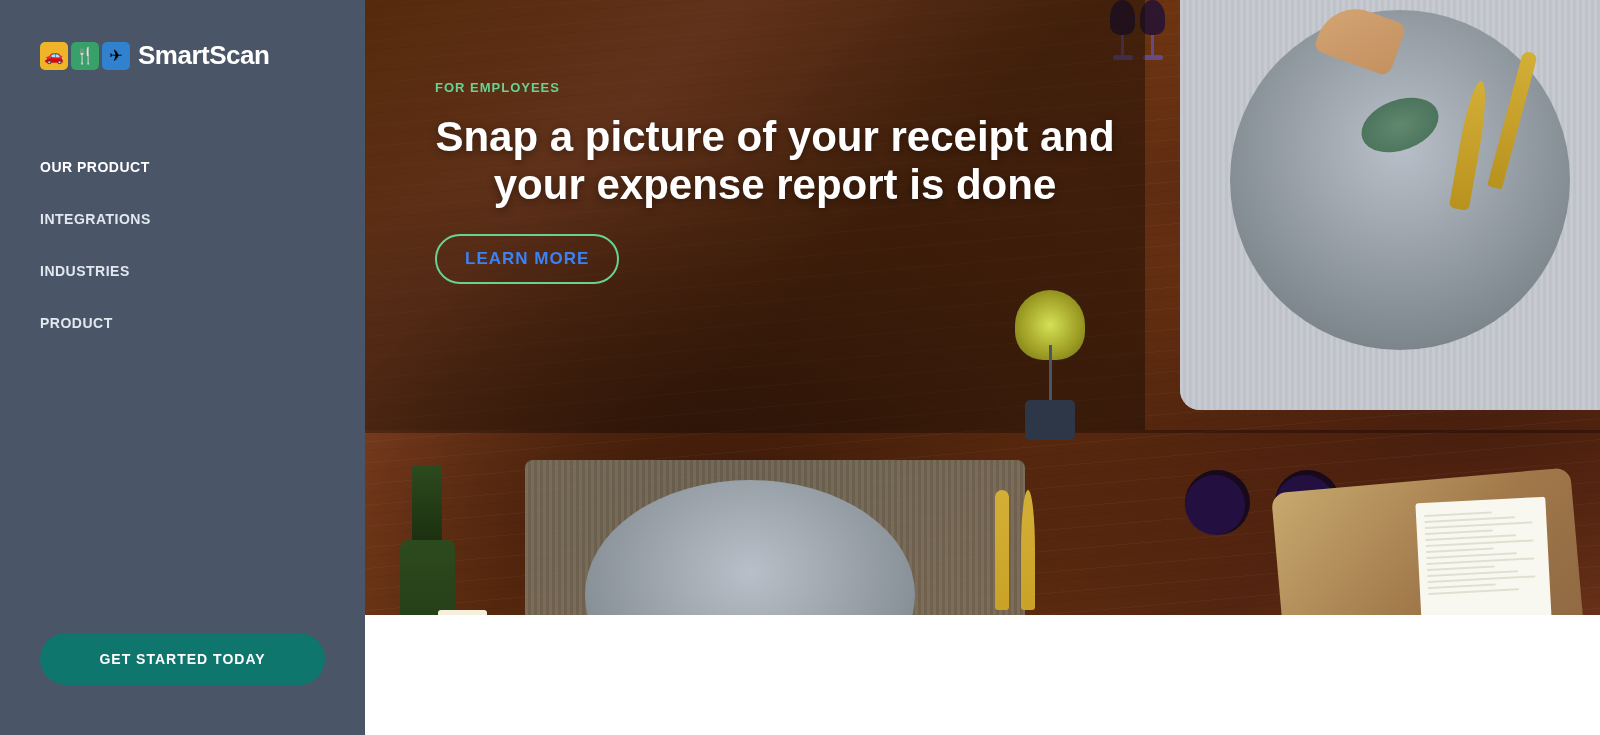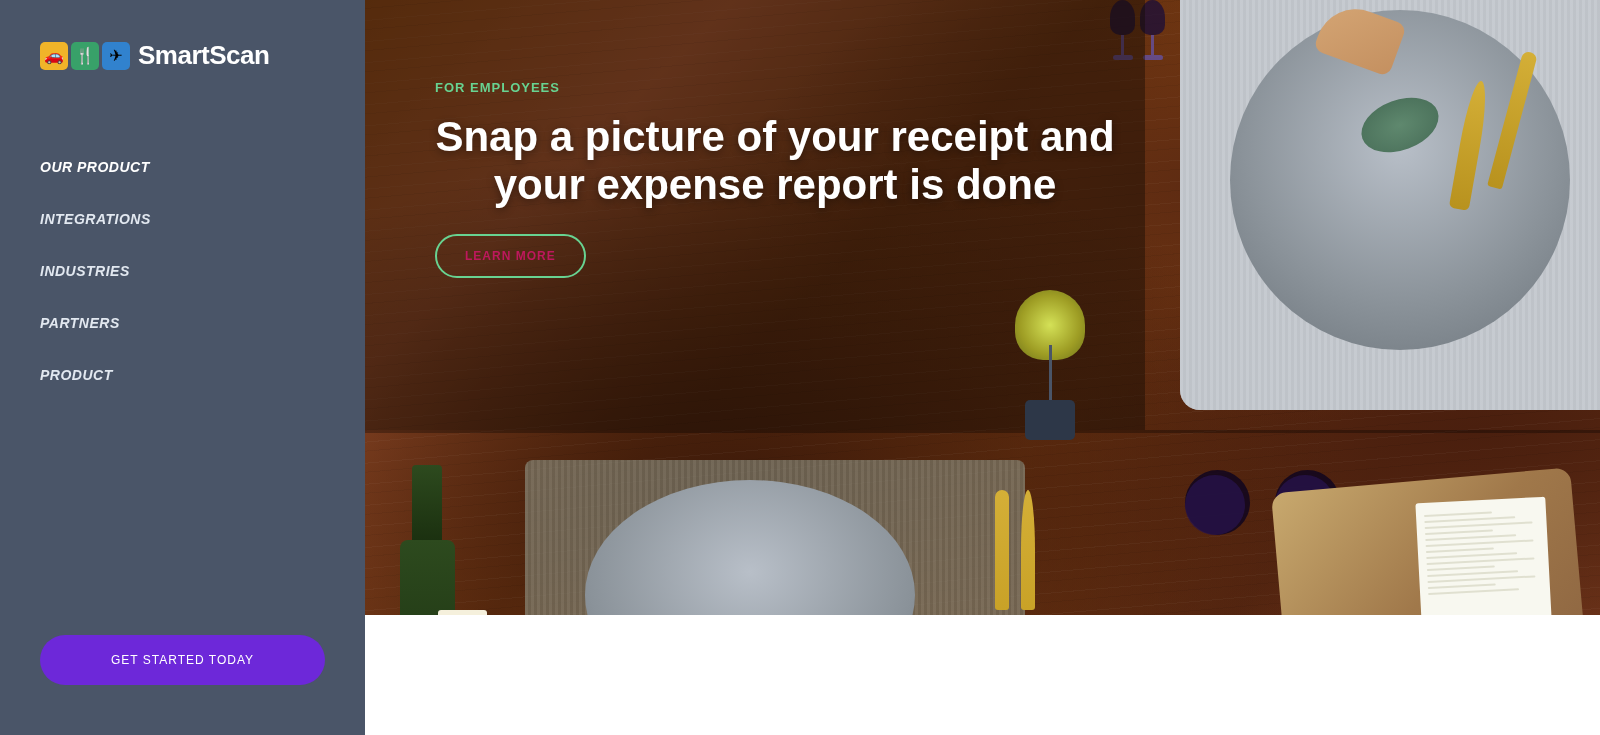--- a/index.html
+++ b/index.html
@@ -60,37 +60,36 @@
     }
 
     .nav-item {
       padding: 18px 40px;
       color: #e2e8f0;
       font-size: 14px;
       font-weight: 600;
       letter-spacing: 0.5px;
       cursor: pointer;
       transition: color 0.2s;
-      font-style: italic;
     }
     .nav-item.active { color: #ffffff; font-weight: 700; }
 
     #cta-area {
       padding: 30px 40px 50px 40px;
     }
 
     #cta-button {
       width: 100%;
       padding: 18px 20px;
-      background: #6d28d9;
+      background: #0f766e;
       color: #ffffff;
       border: none;
       border-radius: 50px;
-      font-size: 12px;
-      font-weight: 400;
+      font-size: 14px;
+      font-weight: 700;
       letter-spacing: 1px;
       cursor: pointer;
       text-transform: uppercase;
       transition: background 0.2s;
     }
 
     
     #main-content {
       flex: 1;
       height: 615px;
@@ -218,22 +217,22 @@
       line-height: 1.65;
       margin-bottom: 35px;
       max-width: 580px;
     }
 
     #learn-more-btn {
       display: inline-block;
       padding: 13px 28px;
       border: 2px solid #68d391;
       border-radius: 50px;
-      color: #be185d;
-      font-size: 12px;
+      color: #3b82f6;
+      font-size: 17px;
       font-weight: 700;
       letter-spacing: 1px;
       text-transform: uppercase;
       cursor: pointer;
       background: transparent;
       transition: all 0.2s;
     }
 
     
     .plant-decoration {
@@ -536,23 +535,20 @@
 
   <nav id="nav-menu">
     <div class="nav-item active">
       <span>OUR PRODUCT</span>
     </div>
     <div class="nav-item">
       <span>INTEGRATIONS</span>
     </div>
     <div class="nav-item">
       <span>INDUSTRIES</span>
-    </div>
-    <div class="nav-item">
-      <span>PARTNERS</span>
     </div>
     <div class="nav-item">
       <span>PRODUCT</span>
     </div>
   </nav>
 
   <div id="cta-area">
     <button id="cta-button">GET STARTED TODAY</button>
   </div>
 </div>

